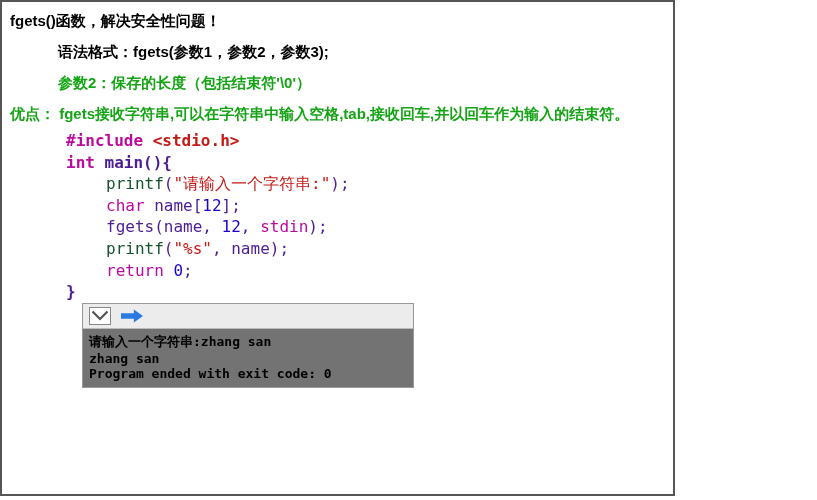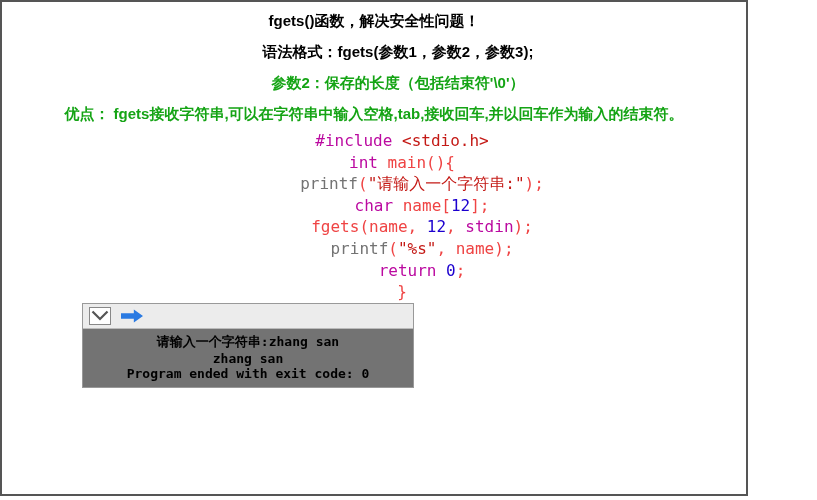--- a/index.html
+++ b/index.html
@@ -4,47 +4,46 @@
 <style>
   body {
     margin: 0;
     padding: 0;
     font-family: "PingFang SC", "Microsoft YaHei", Arial, sans-serif;
     font-size: 15px;
     background: #fff;
   }
   .frame {
     border: 2px solid #555;
-    width: 748px;
+    width: 675px;
     height: 496px;
     box-sizing: border-box;
     padding: 6px 8px 0 8px;
     position: relative;
     overflow: hidden;
-    text-align: center;
   }
   .line {
     margin: 2px 0 10px 0;
     line-height: 1.4;
   }
   .indent1 { padding-left: 48px; }
-  .indent-code { padding-left: 56px; }
+  .indent-code { padding-left: 56px; font-weight: bold; }
   .indent-code-inner { padding-left: 96px; }
   .green { color: #15a415; font-weight: 600; }
   .black { color: #000; font-weight: 600; }
   .code {
     font-family: Menlo, Monaco, Consolas, monospace;
     font-size: 16px;
     line-height: 1.35;
   }
   .kw { color: #bb0aa0; } 
-  .fn { color: #737373; } 
+  .fn { color: #14532d; } 
   .str { color: #c41a16; } 
   .num { color: #1c00cf; } 
-  .plain { color: #ef4444; }
+  .plain { color: #4c1d95; }
   .console-box {
     margin-left: 72px;
     width: 330px;
     border: 1px solid #999;
     background: #737373;
   }
   .console-toolbar {
     background: #ececec;
     border-bottom: 1px solid #bbb;
     padding: 3px 6px;

